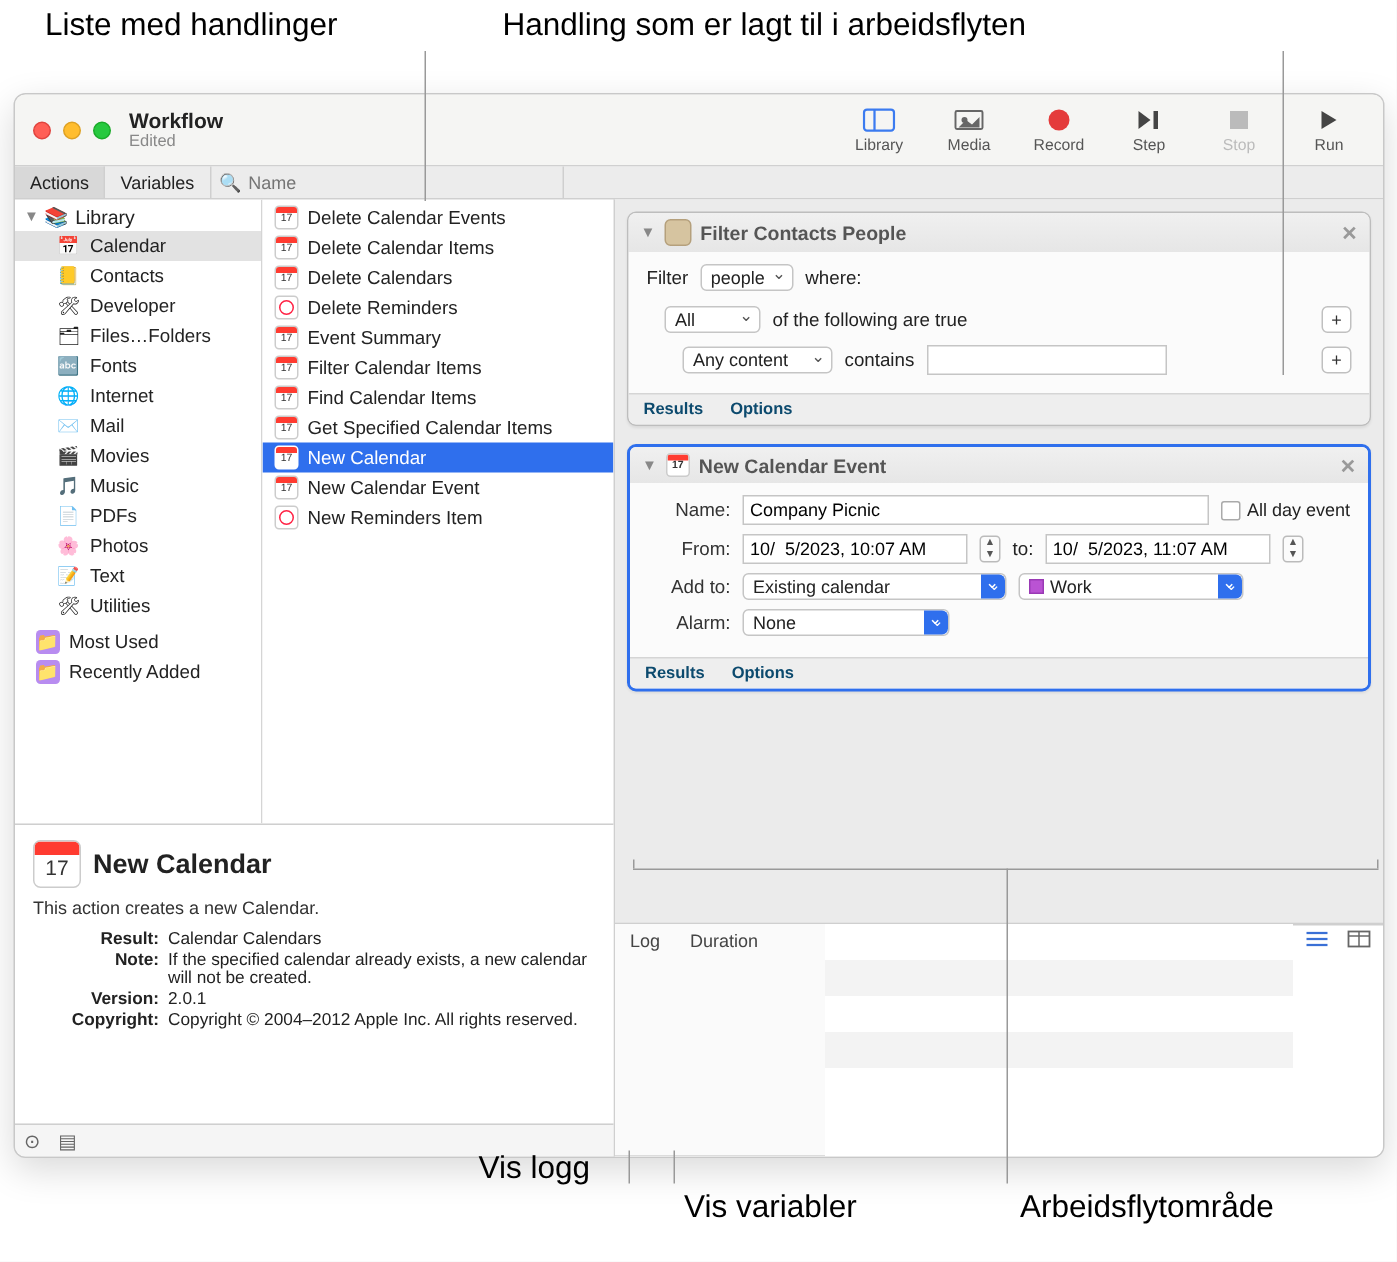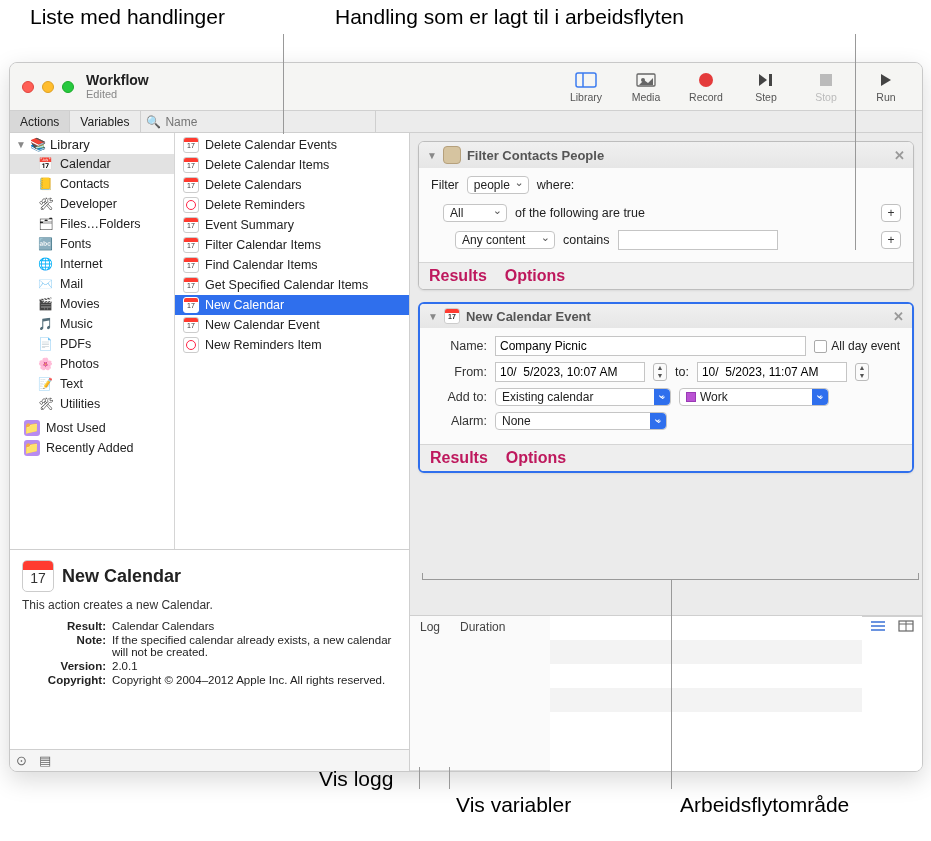--- a/index.html
+++ b/index.html
@@ -99,21 +99,21 @@
 .row label { width: 55px; text-align: right; color: #333; }
 .select { border: 1px solid #c5c5c5; border-radius: 4px; padding: 1px 18px 1px 6px; background: #fff; font-size: 12px; position: relative; display: inline-flex; align-items: center; min-height: 18px; }
 .select::after { content: "⌄"; position: absolute; right: 4px; top: -1px; color: #555; font-size: 11px; }
 .select.blue::after { color: #fff; }
 .select.blue { padding-right: 22px; }
 .select.blue::before { content:""; position:absolute; right:0; top:0; bottom:0; width:16px; background:#2f6fed; border-radius: 0 4px 4px 0; }
 .select.blue span.arrow { position:absolute; right:3px; top:1px; color:#fff; font-size:10px; z-index:1; }
 input.tf { border: 1px solid #c5c5c5; border-radius: 0; padding: 2px 4px; font-size: 12px; background: #fff; }
 .plus-btn { width: 20px; height: 18px; border: 1px solid #c0c0c0; border-radius: 4px; background: #fff; display: flex; align-items: center; justify-content: center; font-size: 12px; color: #333; cursor: pointer; }
 .cond-row { display: flex; align-items: center; gap: 8px; padding: 4px 0 4px 12px; }
-.card-foot { background: #eee; border-top: 1px solid #d5d5d5; padding: 4px 10px; font-size: 16px; color: #be185d; font-weight: 600; display: flex; gap: 18px; }
+.card-foot { background: #eee; border-top: 1px solid #d5d5d5; padding: 4px 10px; font-size: 11px; color: #0c4a6e; font-weight: 600; display: flex; gap: 18px; }
 .chk { display:inline-flex; align-items:center; gap:4px; font-size:12px; }
 .chk .box { width:13px; height:13px; border:1px solid #aaa; border-radius:2px; background:#fff; }
 .stepper { display:inline-flex; flex-direction:column; border:1px solid #bbb; border-radius:3px; width:14px; height:18px; overflow:hidden; }
 .stepper div { flex:1; font-size:7px; text-align:center; line-height:8px; color:#555; cursor:pointer; }
 .work-ic { width:10px; height:10px; background:#ba53d3; border:1px solid #9a3ab5; margin-right:4px; display:inline-block; }
 .log-pane { height: 156px; background: #fff; border-top: 1px solid #cfcfcf; display: flex; flex-direction: row; }
 .log-head { display: flex; border-bottom: 1px solid #dcdcdc; background: #fafafa; }
 .log-head div { padding: 4px 10px; font-size: 12px; color: #444; }
 .log-head .c1 { flex: 1; }
 .log-rows { flex: 1; overflow: auto; }
@@ -455,21 +455,21 @@
                   <span class="arrow">⌄</span>
                 </span>
               <span class="select blue" style="width:150px">
                   <span class="work-ic"></span>
                   <span>Work</span>
                   <span class="arrow">⌄</span>
                 </span>
             </div>
             <div class="row">
               <label>Alarm:</label>
-              <span class="select blue" style="width:172px">
+              <span class="select blue" style="width:138px">
                   <span>None</span>
                   <span class="arrow">⌄</span>
                 </span>
             </div>
           </div>
           <div class="card-foot">
             <span>Results</span>
             <span>Options</span>
           </div>
         </div>

